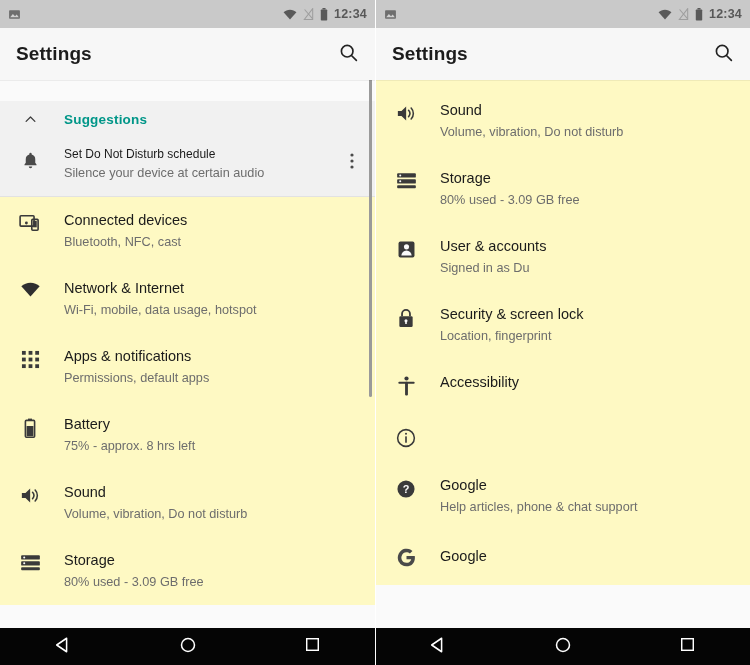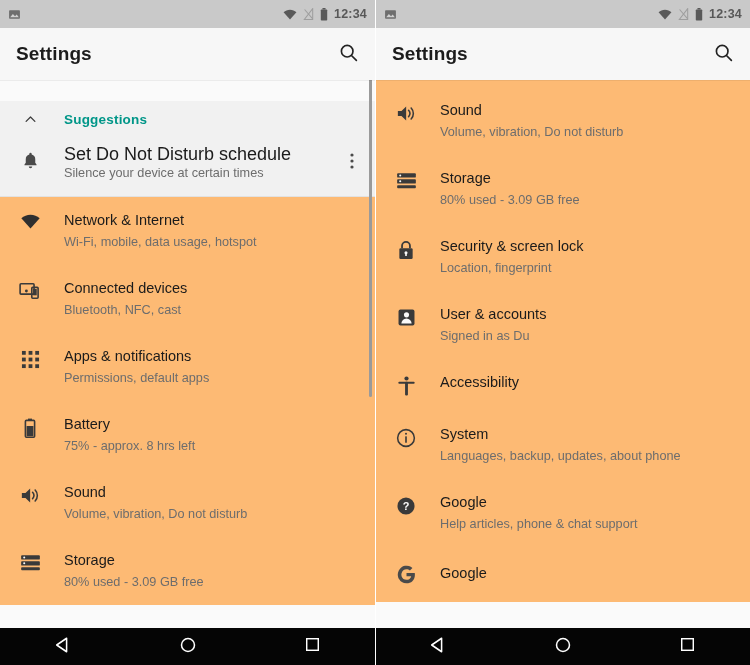--- a/index.html
+++ b/index.html
@@ -66,31 +66,31 @@
   .sugg-head .lbl{
     font-size:13.5px;font-weight:700;letter-spacing:.2px;
     margin-left:17px;
   }
   .sugg-row{
     display:flex;align-items:flex-start;
     padding:8px 10px 14px 13px;box-sizing:border-box;
   }
   .sugg-row .icw{width:34px;display:flex;justify-content:center;padding-top:6px;}
   .sugg-row .txt{margin-left:17px;flex:1;}
-  .sugg-row .t1{font-size:18px;color:#1b1b1b;line-height:19px;font-weight:400;}
+  .sugg-row .t1{font-size:12px;color:#1b1b1b;line-height:19px;font-weight:400;}
   .sugg-row .t2{font-size:12.7px;color:#6d6d6d;line-height:17px;margin-top:1px;}
   .sugg-row .kebab{width:26px;display:flex;justify-content:center;padding-top:8px;cursor:pointer;}
 
   .divider{height:1px;background:#e2e2e2;}
 
   
   .row{
     display:flex;align-items:flex-start;
     padding:14px 12px 14px 13px;box-sizing:border-box;
-    background:#fdba74;
+    background:#fef9c3;
   }
   .row .icw{width:34px;display:flex;justify-content:center;padding-top:3px;flex:0 0 34px;}
   .row .txt{margin-left:17px;}
   .row .t1{font-size:14.5px;color:#1b1b1b;line-height:19px;}
   .row .t2{font-size:12.7px;color:#6d6d6d;line-height:17px;margin-top:4px;}
   .row.single{padding-top:17px;padding-bottom:17px;}
   .row.single .icw{padding-top:0;}
 
   
   .scrollbar{
@@ -171,57 +171,57 @@
 
           <div class="sugg-row">
             <span class="icw">
               <svg width="19" height="19" viewBox="0 0 24 24">
                   <path d="M12 2.2a1.5 1.5 0 0 1 1.5 1.5v.6A6.2 6.2 0 0 1 18 10.3v4.4l1.6 2.4v1H4.4v-1L6 14.7v-4.4a6.2 6.2 0 0 1 4.5-6v-.6A1.5 1.5 0 0 1 12 2.2z" fill="#4a4a4a"></path>
                   <path d="M9.8 19.6h4.4a2.2 2.2 0 0 1-4.4 0z" fill="#4a4a4a"></path>
                 </svg>
             </span>
             <span class="txt">
               <div class="t1">Set Do Not Disturb schedule</div>
-              <div class="t2">Silence your device at certain times</div>
+              <div class="t2">Silence your device at certain audio</div>
             </span>
             <span class="kebab">
               <svg width="4" height="16" viewBox="0 0 4 16">
                   <circle cx="2" cy="2" r="1.6" fill="#4a4a4a"></circle>
                   <circle cx="2" cy="8" r="1.6" fill="#4a4a4a"></circle>
                   <circle cx="2" cy="14" r="1.6" fill="#4a4a4a"></circle>
                 </svg>
             </span>
           </div>
         </div>
         <div class="divider"></div>
 
         <div class="row">
           <span class="icw">
-            <svg width="21" height="15" viewBox="0 0 24 18">
-                <path d="M12 17.5 1 5.2C4 2.3 7.8.8 12 .8s8 1.5 11 4.4z" fill="#2f2f2f"></path>
-              </svg>
-          </span>
-          <span class="txt">
-            <div class="t1">Network &amp; Internet</div>
-            <div class="t2">Wi-Fi, mobile, data usage, hotspot</div>
-          </span>
-        </div>
-
-        <div class="row">
-          <span class="icw">
             <svg width="22" height="18" viewBox="0 0 24 20">
                 <rect x="1" y="2" width="15.5" height="11.5" rx="1" fill="none" stroke="#3a3a3a" stroke-width="1.8"></rect>
                 <circle cx="8" cy="10" r="1.6" fill="#3a3a3a"></circle>
                 <rect x="14" y="6" width="7" height="12" rx="1" fill="none" stroke="#3a3a3a" stroke-width="1.8"></rect>
                 <rect x="15.5" y="7.8" width="4" height="7" fill="#3a3a3a"></rect>
               </svg>
           </span>
           <span class="txt">
             <div class="t1">Connected devices</div>
             <div class="t2">Bluetooth, NFC, cast</div>
+          </span>
+        </div>
+
+        <div class="row">
+          <span class="icw">
+            <svg width="21" height="15" viewBox="0 0 24 18">
+                <path d="M12 17.5 1 5.2C4 2.3 7.8.8 12 .8s8 1.5 11 4.4z" fill="#2f2f2f"></path>
+              </svg>
+          </span>
+          <span class="txt">
+            <div class="t1">Network &amp; Internet</div>
+            <div class="t2">Wi-Fi, mobile, data usage, hotspot</div>
           </span>
         </div>
 
         <div class="row">
           <span class="icw">
             <svg width="19" height="19" viewBox="0 0 20 20">
                 <g fill="#3a3a3a">
                   <rect x="1" y="1" width="4" height="4"></rect>
                   <rect x="8" y="1" width="4" height="4"></rect>
                   <rect x="15" y="1" width="4" height="4"></rect>
@@ -400,71 +400,67 @@
               </svg>
           </span>
           <span class="txt">
             <div class="t1">Storage</div>
             <div class="t2">80% used - 3.09 GB free</div>
           </span>
         </div>
 
         <div class="row">
           <span class="icw">
+            <svg width="19" height="19" viewBox="0 0 20 20">
+                <rect x="1.6" y="1.6" width="16.8" height="16.8" rx="2" fill="#3a3a3a"></rect>
+                <circle cx="10" cy="7.2" r="2.7" fill="#fafafa"></circle>
+                <path d="M4.6 16.4a5.4 5.4 0 0 1 10.8 0z" fill="#fafafa"></path>
+              </svg>
+          </span>
+          <span class="txt">
+            <div class="t1">User &amp; accounts</div>
+            <div class="t2">Signed in as Du</div>
+          </span>
+        </div>
+
+        <div class="row">
+          <span class="icw">
             <svg width="18" height="21" viewBox="0 0 20 23">
                 <path d="M5.6 9V6.3a4.4 4.4 0 0 1 8.8 0V9" fill="none" stroke="#3a3a3a" stroke-width="2"></path>
                 <rect x="2.6" y="9" width="14.8" height="12" rx="1.4" fill="#3a3a3a"></rect>
                 <circle cx="10" cy="14" r="1.7" fill="#fafafa"></circle>
                 <rect x="9.1" y="14" width="1.8" height="3.6" fill="#fafafa"></rect>
               </svg>
           </span>
           <span class="txt">
             <div class="t1">Security &amp; screen lock</div>
             <div class="t2">Location, fingerprint</div>
           </span>
         </div>
 
         <div class="row">
           <span class="icw">
-            <svg width="19" height="19" viewBox="0 0 20 20">
-                <rect x="1.6" y="1.6" width="16.8" height="16.8" rx="2" fill="#3a3a3a"></rect>
-                <circle cx="10" cy="7.2" r="2.7" fill="#fafafa"></circle>
-                <path d="M4.6 16.4a5.4 5.4 0 0 1 10.8 0z" fill="#fafafa"></path>
-              </svg>
-          </span>
-          <span class="txt">
-            <div class="t1">User &amp; accounts</div>
-            <div class="t2">Signed in as Du</div>
-          </span>
-        </div>
-
-        <div class="row">
-          <span class="icw">
             <svg width="19" height="21" viewBox="0 0 20 22">
                 <circle cx="10" cy="2.6" r="2.2" fill="#3a3a3a"></circle>
                 <rect x="1.4" y="6" width="17.2" height="2.1" rx="1" fill="#3a3a3a"></rect>
                 <rect x="8.5" y="6" width="3" height="14.6" rx="1.2" fill="#3a3a3a"></rect>
               </svg>
           </span>
           <span class="txt">
             <div class="t1">Accessibility</div>
           </span>
         </div>
 
         <div class="row">
           <span class="icw">
             <svg width="20" height="20" viewBox="0 0 22 22">
                 <circle cx="11" cy="11" r="9.2" fill="none" stroke="#3a3a3a" stroke-width="1.7"></circle>
                 <rect x="10.1" y="9.2" width="1.8" height="7" fill="#3a3a3a"></rect>
                 <circle cx="11" cy="6.4" r="1.1" fill="#3a3a3a"></circle>
               </svg>
-          </span>
-          <span class="txt">
-            <div class="t1">System</div>
-            <div class="t2">Languages, backup, updates, about phone</div>
           </span>
         </div>
 
         <div class="row">
           <span class="icw">
             <svg width="20" height="20" viewBox="0 0 22 22">
                 <circle cx="11" cy="11" r="9.4" fill="#3a3a3a"></circle>
                 <text x="11" y="15.2" font-family="Liberation Sans, sans-serif" font-size="12" font-weight="700" fill="#fafafa" text-anchor="middle">?</text>
               </svg>
           </span>

